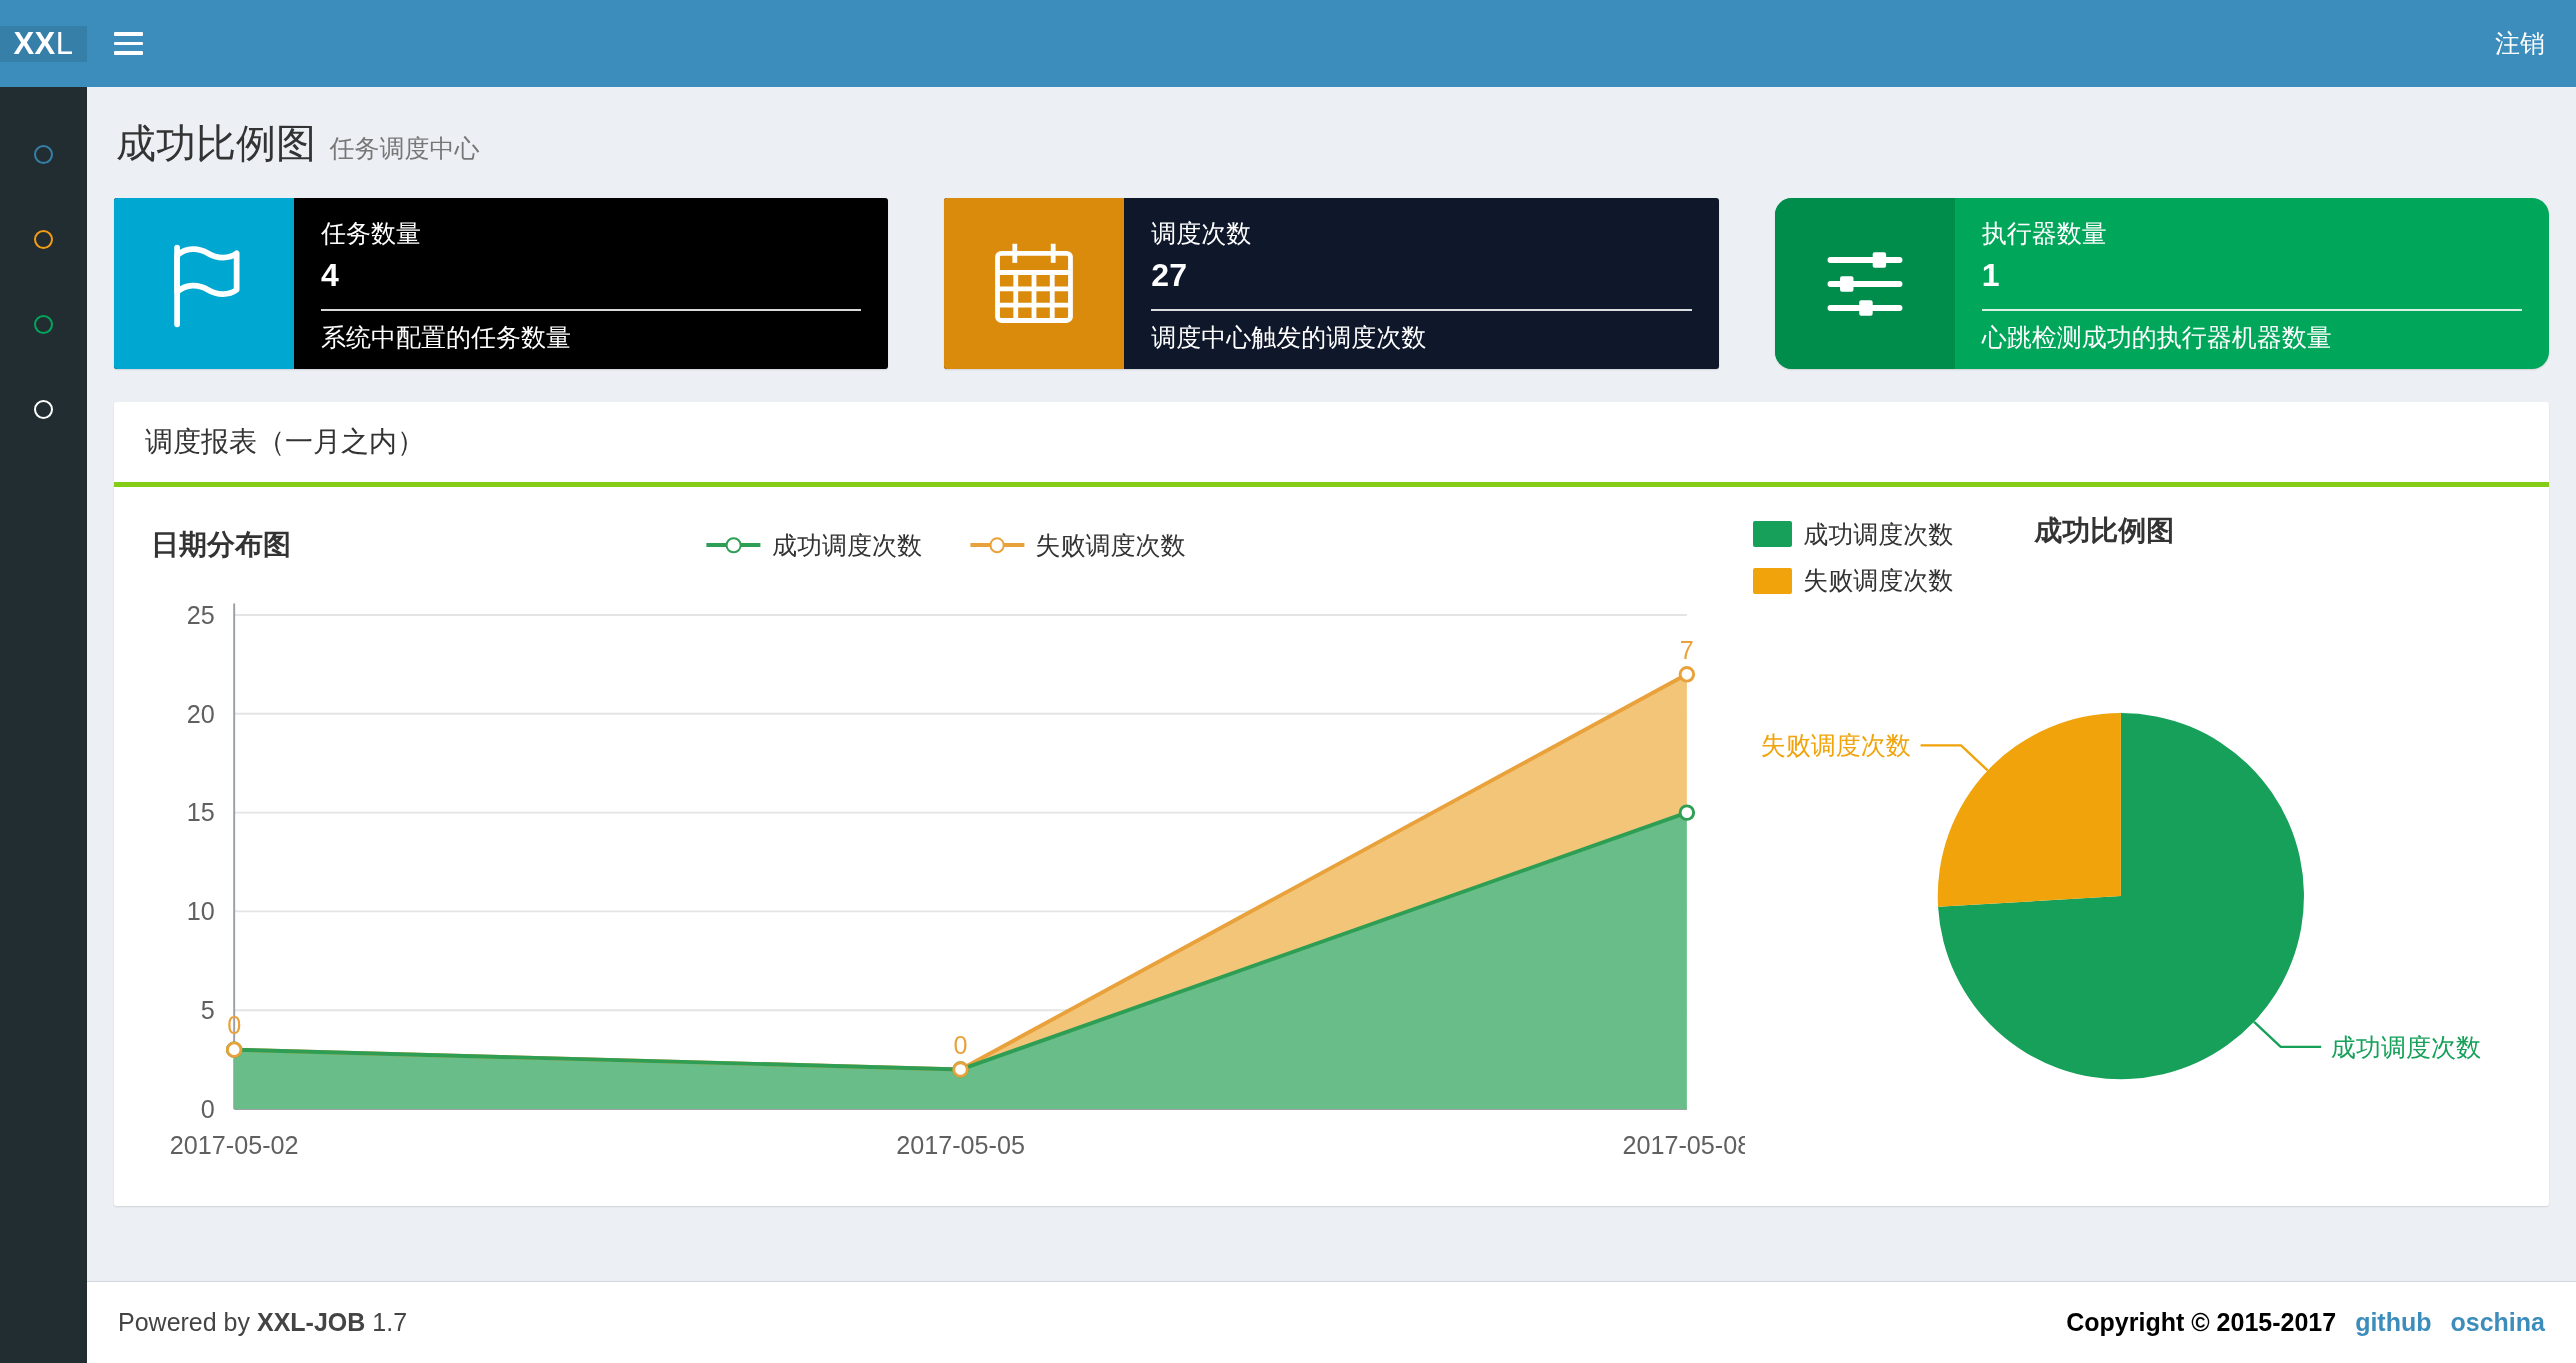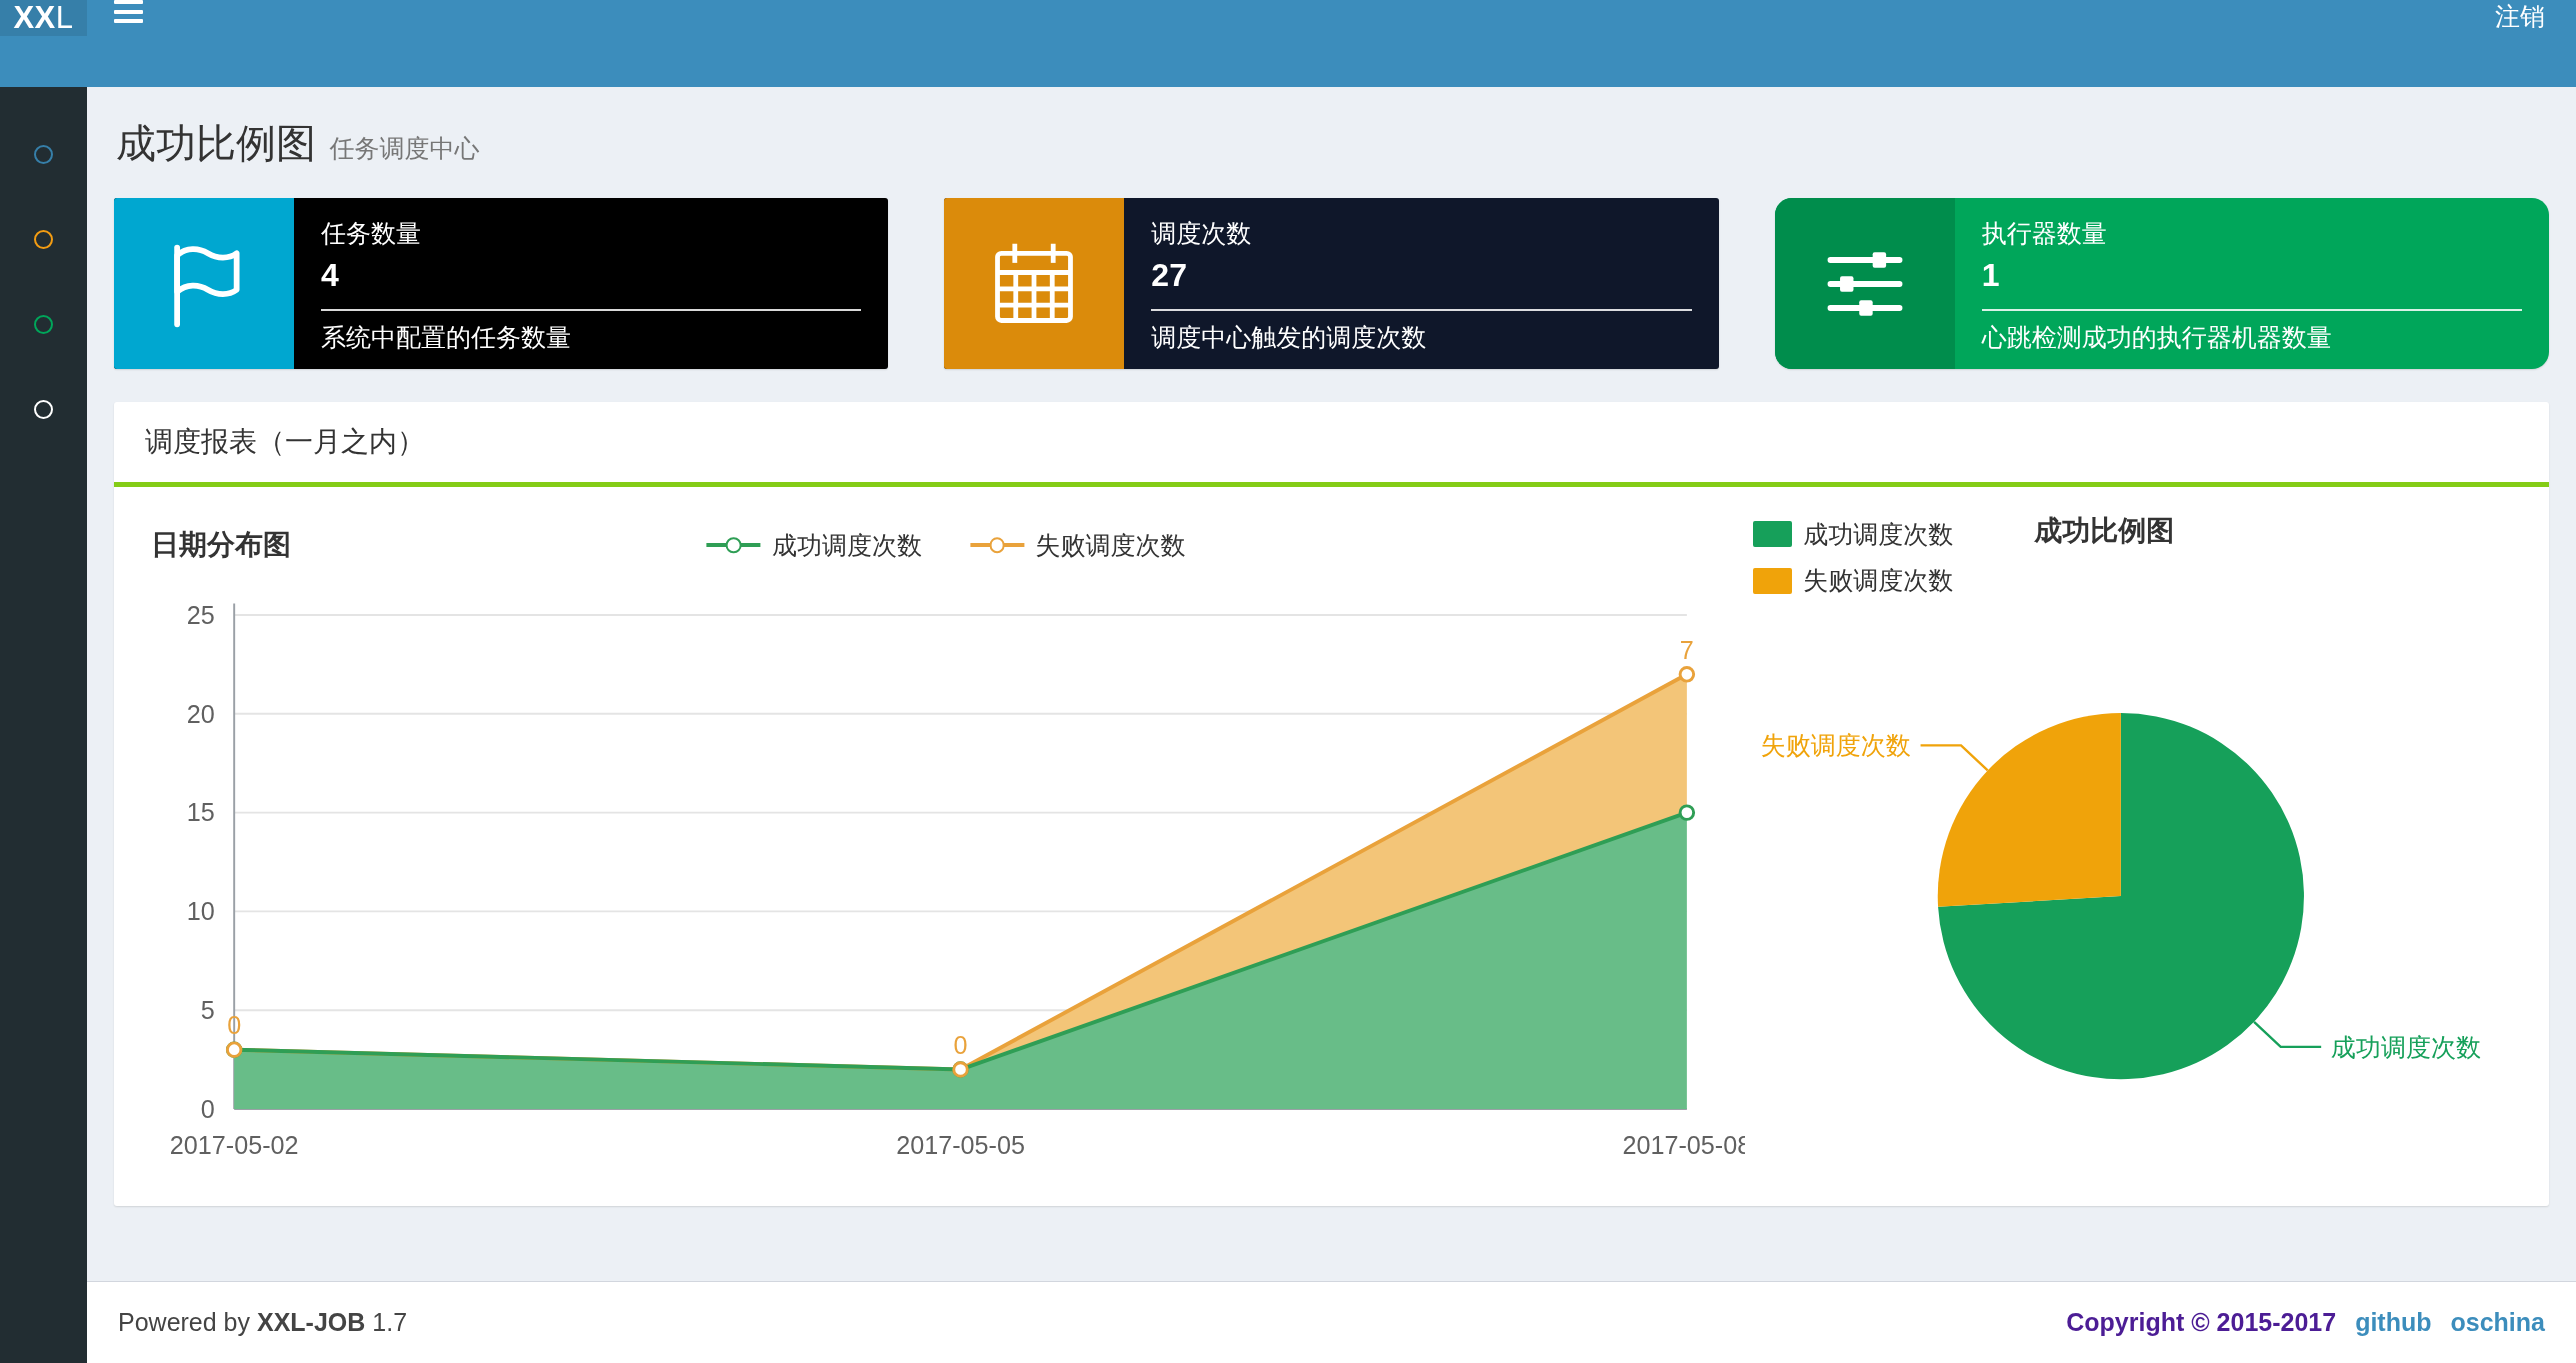--- a/index.html
+++ b/index.html
@@ -3,21 +3,21 @@
 <meta charset="utf-8">
 <style>
   * { box-sizing: border-box; margin: 0; padding: 0; }
   html,body { margin:0; padding:0; background:#ecf0f5; }
   body { width:2576px; height:1363px; overflow:hidden;
          font-family:"Liberation Sans","DejaVu Sans",sans-serif; }
   .app { display:grid; grid-template-columns:87px 1fr; grid-template-rows:87px 1fr 82px;
          width:2576px; height:1363px; }
 
   
-  .navbar { grid-column:1/3; grid-row:1; display:flex; align-items:flex-start;
+  .navbar { grid-column:1/3; grid-row:1; display:flex; align-items:center;
             background:#3c8dbc; color:#fff; }
   .logo { width:87px; background:#367fa9; display:flex; align-items:center; justify-content:center;
           font-size:31px; color:#fff; text-decoration:none; letter-spacing:0.5px; }
   .logo b { font-weight:700; }
   .logo span.light { font-weight:300; }
   .sidebar-toggle { width:83px; display:flex; flex-direction:column; align-items:center;
                     justify-content:center; gap:5.8px; cursor:pointer; }
   .bar { width:29px; height:3.9px; background:#fff; border-radius:1px; }
   .logout { margin-left:auto; display:flex; align-items:center; padding:0 31px;
             font-size:25px; color:#ffffff; text-decoration:none; cursor:pointer; }
@@ -70,21 +70,21 @@
   .pie-wrap { width:771px; flex:none; }
   .pie-header { display:flex; align-items:flex-start; padding:3.9px 0 0 7.7px; }
   .pie-legend { display:flex; flex-direction:column; gap:13.5px; }
   .p-sq { width:39px; height:26px; display:inline-block; background:currentColor; border-radius:1.9px; }
   .pie-title { font-size:28px; font-weight:700; color:#333; margin-left:81px; line-height:26px; }
 
   
   .footer { grid-column:2; grid-row:3; background:#fff; border-top:1px solid #d2d6de;
             display:flex; align-items:center; padding:8px 31px; font-size:25px; color:#444; }
   .footer-right { margin-left:auto; display:flex; gap:19px; align-items:center; }
-  .copyright { font-weight:700; color:#4c1d95; }
+  .copyright { font-weight:700; color:#000000; }
   .f-link { color:#3c8dbc; font-weight:700; text-decoration:none; cursor:pointer; }
 </style>
 </head>
 <body>
 
 <div class="app">
 
   <header class="navbar">
     <a class="logo">
         <b>XX</b>

